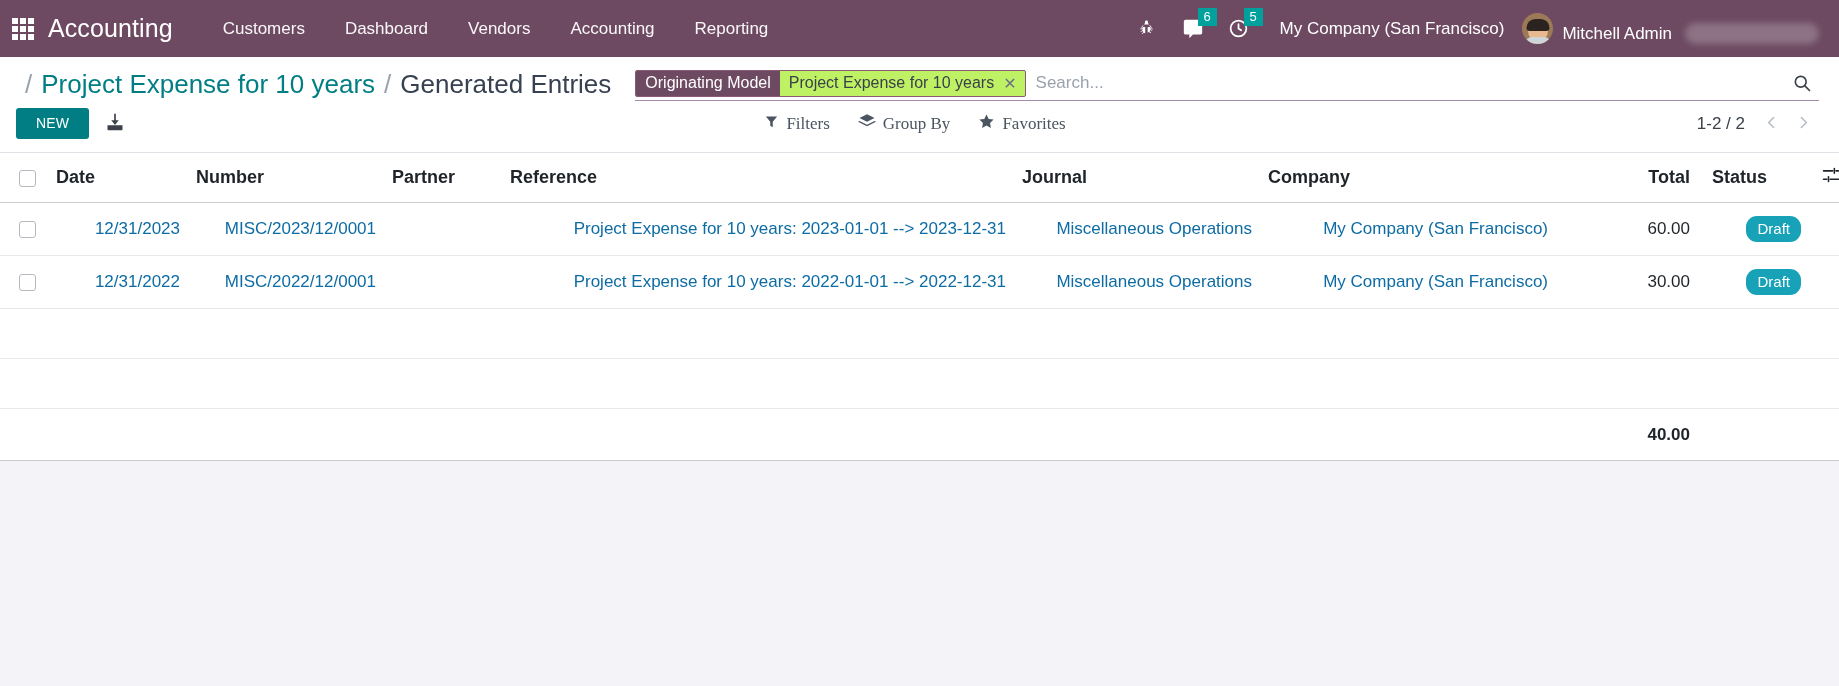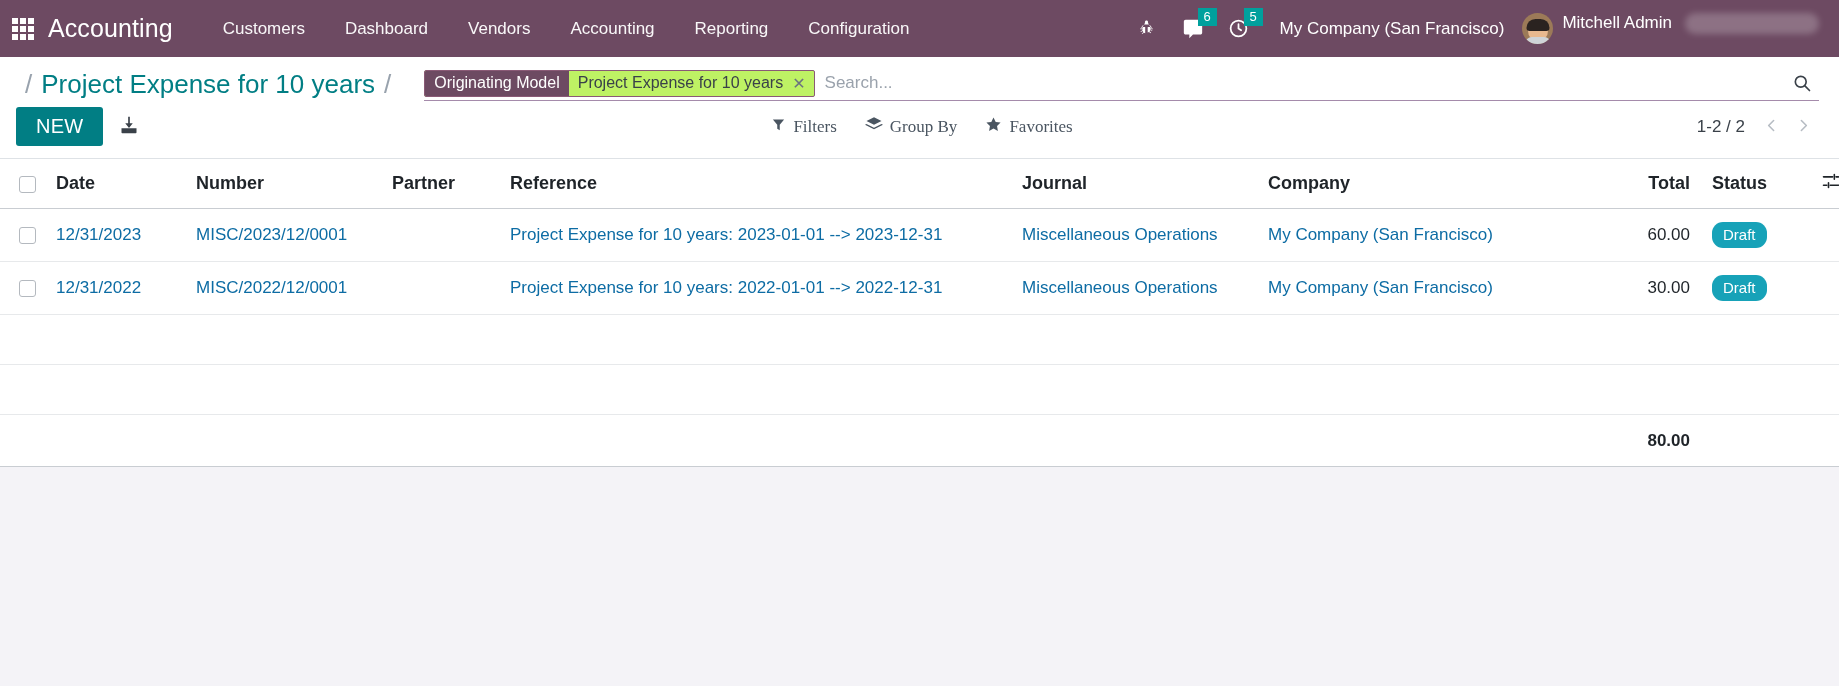--- a/index.html
+++ b/index.html
@@ -83,21 +83,21 @@
   }
   .company-name {
     font-size: 17px;
     color: #ffffff;
     padding: 0 14px 0 18px;
     white-space: nowrap;
     cursor: pointer;
   }
   .user-menu {
     display: flex;
-    align-items: flex-start;
+    align-items: flex-end;
     gap: 9px;
     padding: 0 6px 0 4px;
     cursor: pointer;
     white-space: nowrap;
   }
   .avatar {
     width: 31px; height: 31px;
     border-radius: 50%;
     overflow: hidden;
     background: #9c7a58;
@@ -228,21 +228,21 @@
   .cp-bottom {
     display: flex;
     align-items: center;
     padding: 6px 16px 12px 16px;
     min-height: 48px;
   }
   .btn-new {
     background: #017e84;
     color: #ffffff;
     border: none;
-    font-size: 20px;
+    font-size: 14px;
     font-family: "Liberation Sans", sans-serif;
     padding: 7px 20px 8px 20px;
     border-radius: 3px;
     cursor: pointer;
     letter-spacing: .2px;
     line-height: 1.2;
   }
   .icon-btn-plain {
     background: transparent;
     border: none;
@@ -312,20 +312,21 @@
   }
   table.olist tbody td {
     font-size: 17px;
     color: #0d6ca4;
     padding: 13px 8px;
     border-bottom: 1px solid #e7e9eb;
     white-space: nowrap;
     overflow: hidden;
     text-overflow: ellipsis;
     vertical-align: middle;
+    text-align: right;
   }
   .col-check { width: 48px; text-align: center !important; padding-left: 14px !important; }
   .col-date { width: 140px; }
   .col-number { width: 196px; }
   .col-partner { width: 118px; }
   .col-reference { width: 512px; }
   .col-journal { width: 246px; }
   .col-company { width: 296px; }
   .col-total { width: 148px; text-align: right !important; padding-right: 14px !important; }
   .col-status { width: 105px; }
@@ -395,21 +396,20 @@
       <i></i>
   </div>
   <div class="brand">Accounting</div>
 
   <div class="nav-items">
     <div class="nav-item">Customers</div>
     <div class="nav-item">Dashboard</div>
     <div class="nav-item">Vendors</div>
     <div class="nav-item">Accounting</div>
     <div class="nav-item">Reporting</div>
-    <div class="nav-item">Configuration</div>
   </div>
 
   <div class="nav-spacer"></div>
 
   <div class="sys-tray">
     <div class="tray-btn">
       <span>
         <svg width="19" height="19" viewBox="0 0 24 24" fill="#ffffff">
           <path d="M12 2c-1.1 0-2 .9-2 2 0 .37.1.72.28 1.02C9.5 5.4 9 6.14 9 7h6c0-.86-.5-1.6-1.28-1.98.18-.3.28-.65.28-1.02 0-1.1-.9-2-2-2zM7.5 8c-.28 0-.5.22-.5.5 0 .2.12.38.3.46L5 10.3l.5.9 2-1.12c-.3.6-.5 1.27-.5 1.92H4v1h3v1.2l-2.6 1.45.5.88L7.2 15.3c.2.5.48.95.84 1.33L6 18.3l.6.8 2.1-1.6c.5.3 1.06.5 1.65.57V10h-3c0-1.1.9-2 2-2h-2zM16.5 8h-2c1.1 0 2 .9 2 2h-3v7.07c.59-.07 1.15-.27 1.65-.57l2.1 1.6.6-.8-2.04-1.67c.36-.38.64-.83.84-1.33l2.3 1.25.5-.88L17 14.2V13h3v-1h-3c0-.65-.2-1.32-.5-1.92l2 1.12.5-.9-2.3-1.34c.18-.08.3-.26.3-.46 0-.28-.22-.5-.5-.5z"></path>
         </svg>
@@ -449,20 +449,21 @@
   </div>
 </div>
 
 <div class="control-panel">
 
   <div class="cp-top">
     <div class="breadcrumb">
       <span class="bc-sep">/</span>
       <span class="bc-link">Project Expense for 10 years</span>
       <span class="bc-sep">/</span>
+      <span class="bc-current">Generated Entries</span>
     </div>
 
     <div class="searchview">
       <div class="facet">
         <span class="facet-label">Originating Model</span>
         <span class="facet-value">Project Expense for 10 years</span>
         <span class="facet-remove">✕</span>
       </div>
       <input class="search-input" type="text" placeholder="Search..." style="">
       <span class="search-go">
@@ -606,21 +607,21 @@
 
     <tfoot>
       <tr class="totals">
         <td class="col-check"></td>
         <td class="col-date"></td>
         <td class="col-number"></td>
         <td class="col-partner"></td>
         <td class="col-reference"></td>
         <td class="col-journal"></td>
         <td class="col-company"></td>
-        <td class="col-total">80.00</td>
+        <td class="col-total">40.00</td>
         <td class="col-status"></td>
         <td class="col-optional"></td>
       </tr>
     </tfoot>
   </table>
 
   <div class="page-bg-fill"></div>
 </div>
 
 </body></html>

